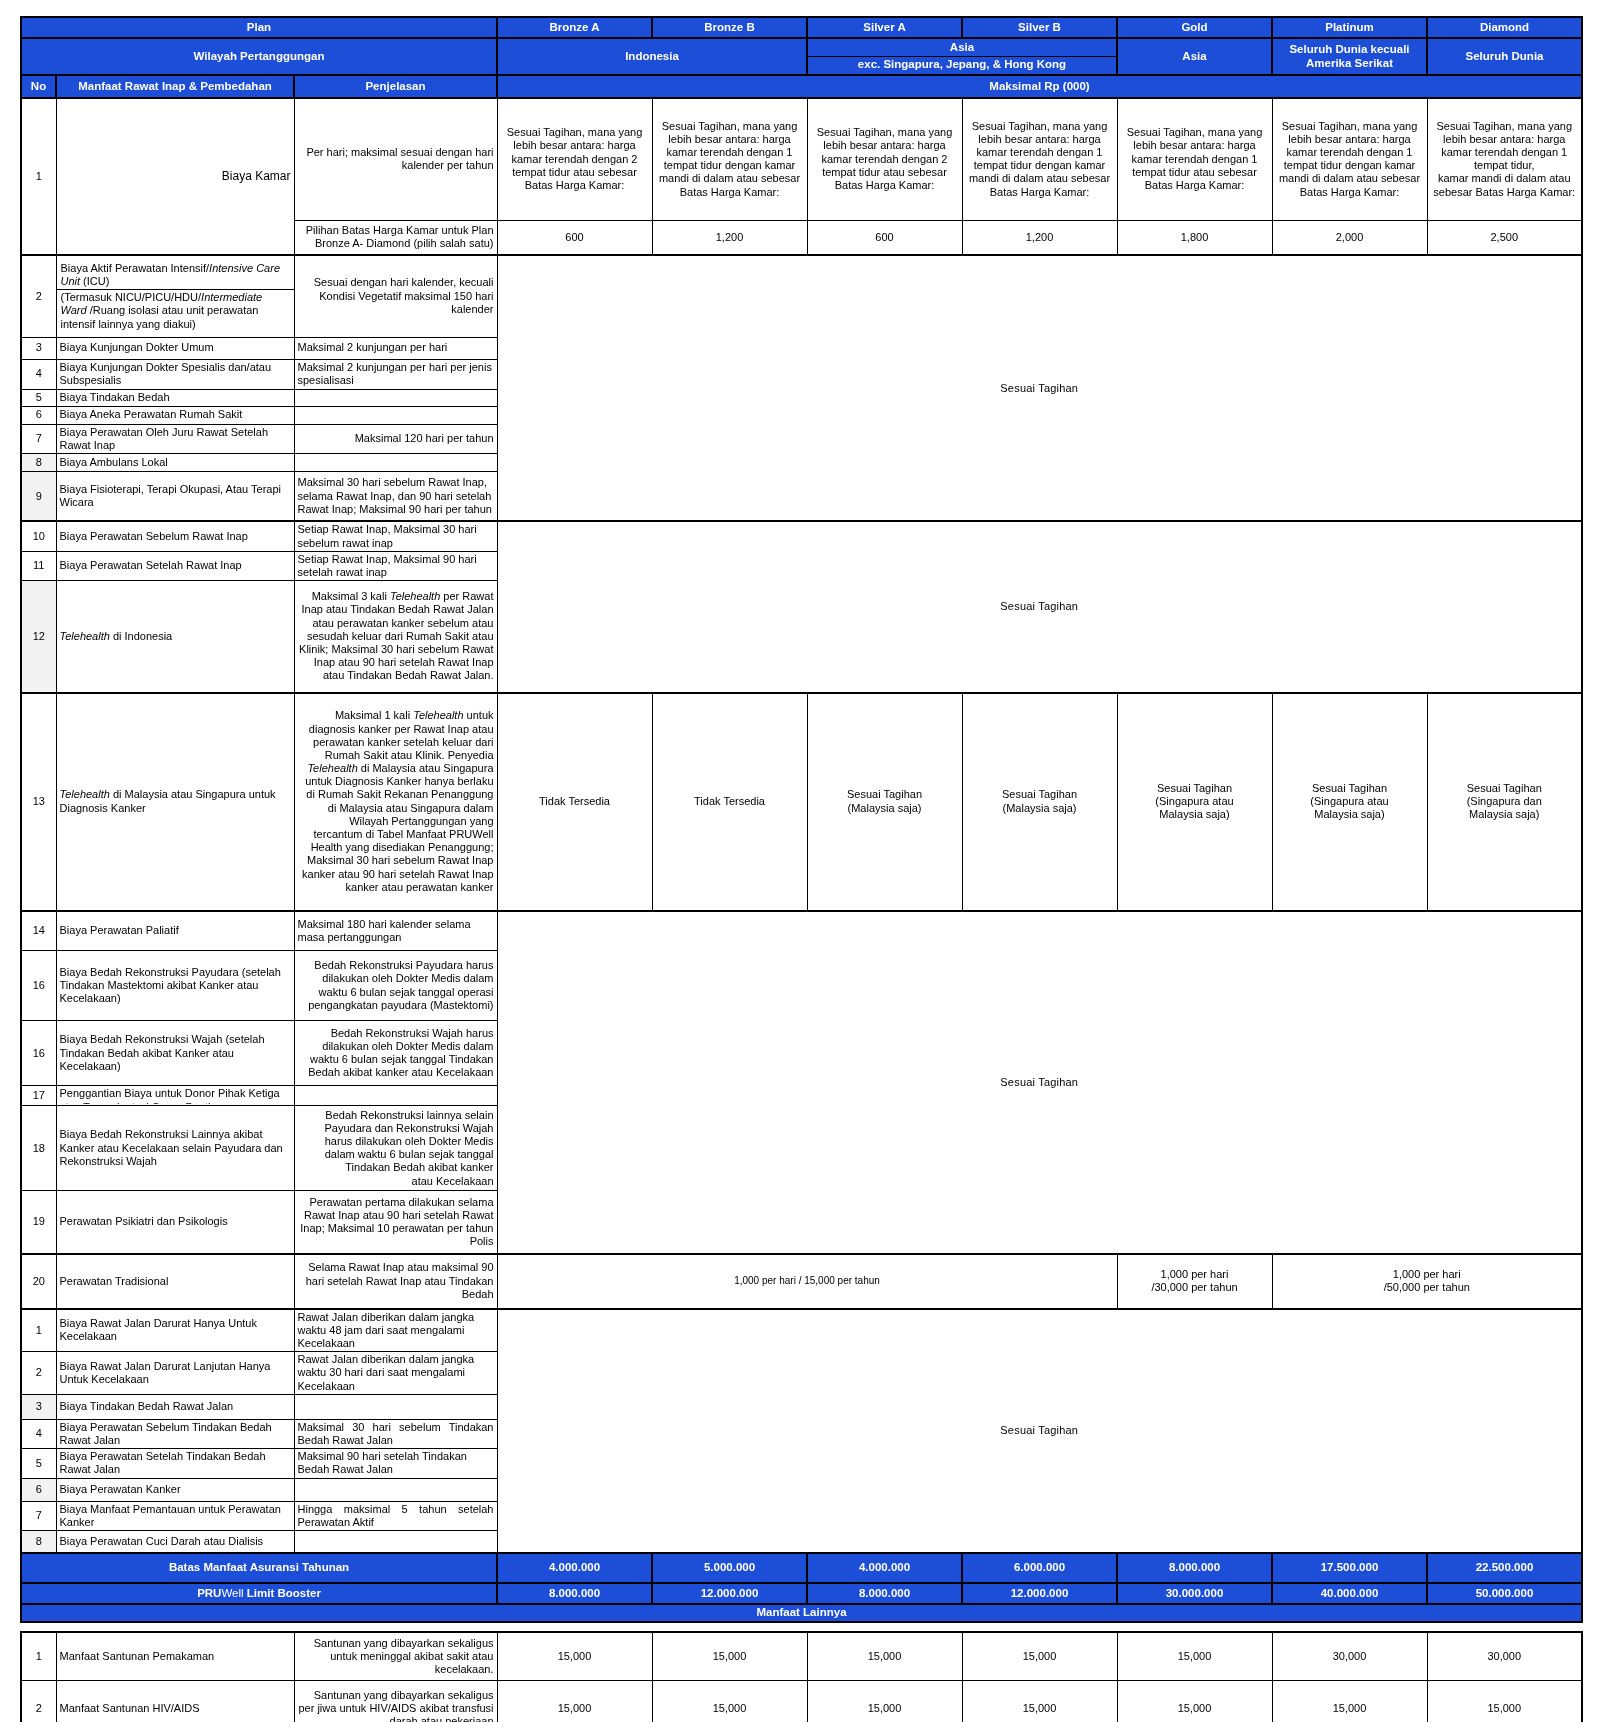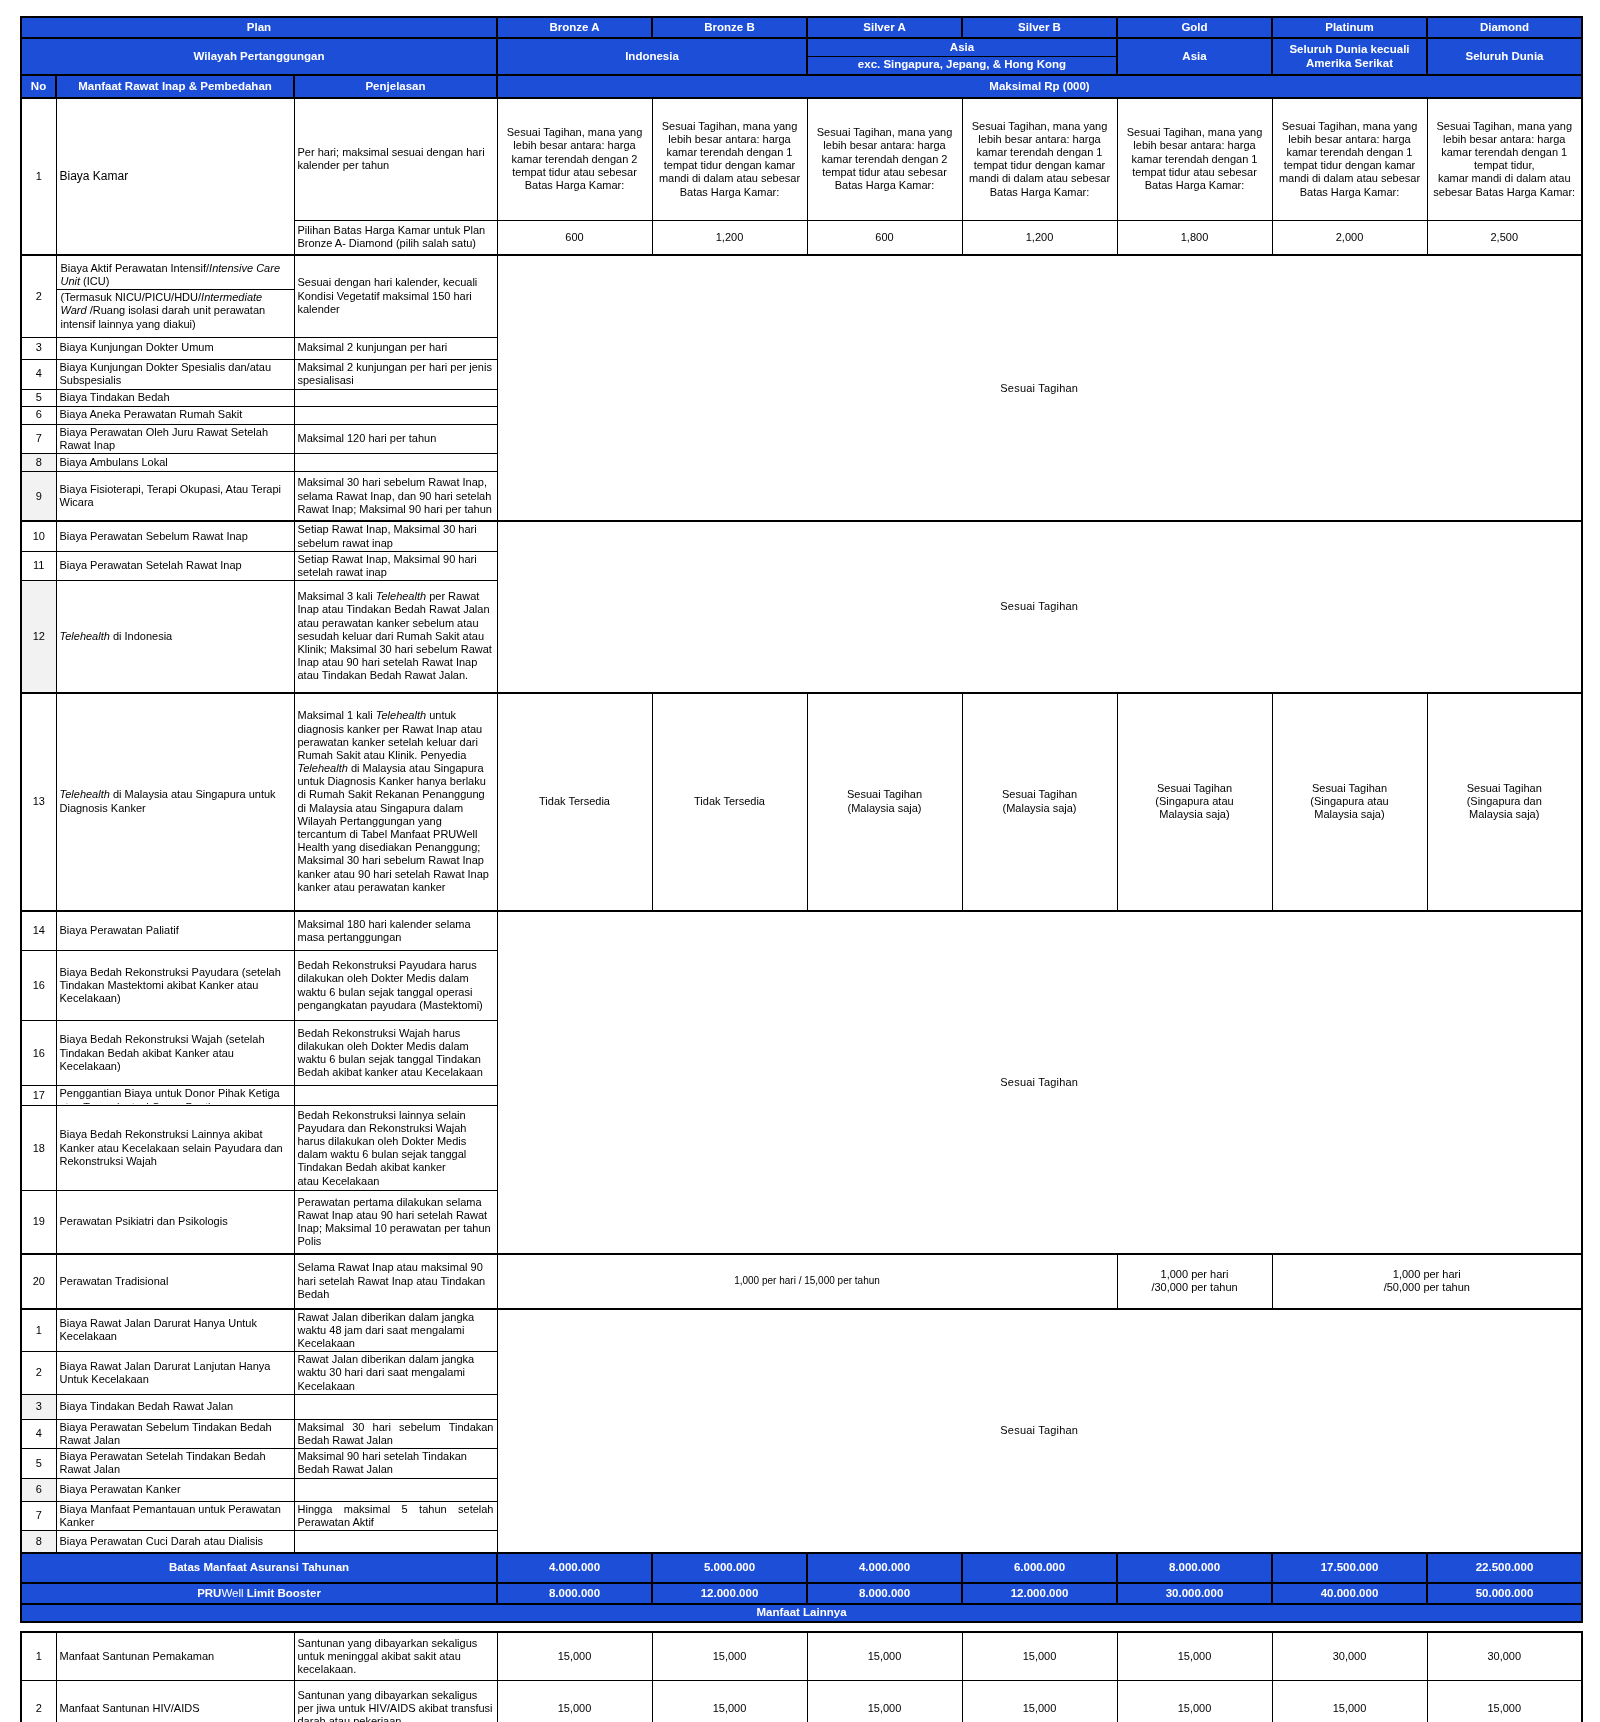--- a/index.html
+++ b/index.html
@@ -8,21 +8,21 @@
         font-family:"Liberation Sans","DejaVu Sans",sans-serif;color:#000}
   table.grid{border-collapse:collapse;table-layout:fixed;width:1561px;border:2px solid #000}
   .grid td{border:1px solid #000;padding:1px 3px;font-size:11px;line-height:1.2;
            vertical-align:middle;overflow:hidden;word-wrap:break-word}
   .col-no{width:35px}.col-label{width:238px}.col-note{width:203px}.col-plan{width:155px}
   td.red{background:#1d4ed8;color:#fff;font-weight:700;text-align:center;border:2px solid #000;font-size:11.5px}
   td.band{height:16px}
   .no{text-align:center}
   .label{text-align:left}
   .note{text-align:left}
-  .a-c{text-align:left}
+  .a-c{text-align:right}
   .a-j{text-align:justify}
   .val{text-align:center;font-size:10.8px;line-height:1.22}
   .num{font-size:12px}
   .big{font-size:27px;font-weight:400;text-align:center;letter-spacing:.2px}
   .pre{white-space:pre-line}
   .it{font-style:italic}
   .rg{font-weight:400}
   .gray{background:#f2f2f2}
   .bl2{border-left:2px solid #000}
   tr.t2 td{border-top:2px solid #000}
@@ -102,21 +102,21 @@
           <td class="val num">600</td>
           <td class="val num">1,200</td>
           <td class="val num">1,800</td>
           <td class="val num">2,000</td>
           <td class="val num">2,500</td>
         </tr>
         <tr class="t2" style="height: 82px;">
           <td class="no">2</td>
           <td class="label">
             <div class="part part-sep"><span class="seg">Biaya Aktif Perawatan Intensif/</span><span class="it seg">Intensive Care Unit</span><span class="seg"> (ICU)</span></div>
-            <div class="part"><span class="seg">(Termasuk NICU/PICU/HDU/</span><span class="it seg">Intermediate Ward</span><span class="seg"> /Ruang isolasi darah unit perawatan intensif lainnya yang diakui)</span></div>
+            <div class="part"><span class="seg">(Termasuk NICU/PICU/HDU/</span><span class="it seg">Intermediate Ward</span><span class="seg"> /Ruang isolasi atau unit perawatan intensif lainnya yang diakui)</span></div>
           </td>
           <td class="note a-c">Sesuai dengan hari kalender, kecuali Kondisi Vegetatif maksimal 150 hari kalender</td>
           <td colspan="7" rowspan="8" class="big bl2">Sesuai Tagihan</td>
         </tr>
         <tr style="height: 22px;">
           <td class="no">3</td>
           <td class="label">Biaya Kunjungan Dokter Umum</td>
           <td class="note">Maksimal 2 kunjungan per hari</td>
         </tr>
         <tr style="height: 30px;">

